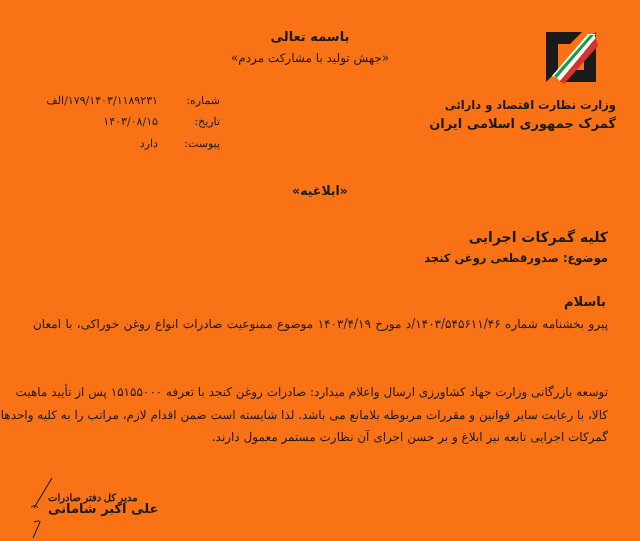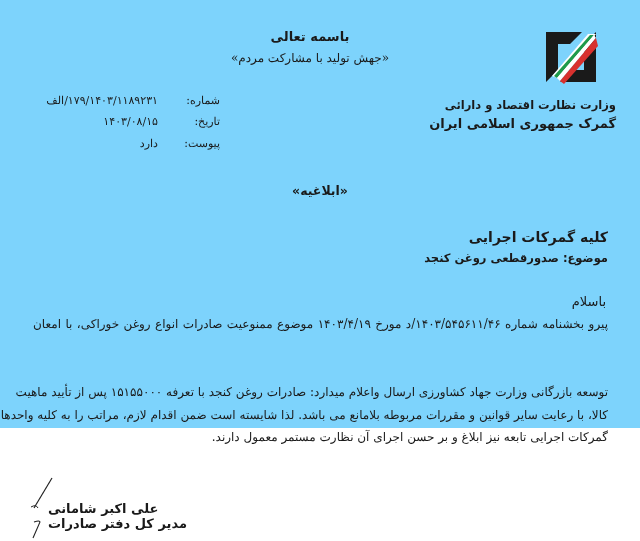--- a/index.html
+++ b/index.html
@@ -11,22 +11,22 @@
       width: 640px;
       height: 541px;
       position: relative;
       overflow: hidden;
       font-family: "DejaVu Sans", sans-serif;
       color: #1a1a1a;
     }
     .page {
       position: absolute;
       left: 0; top: 0;
-      width: 640px; height: 428px;
-      background: #7dd3fc;
+      width: 640px; height: 541px;
+      background: #f97316;
     }
     .abs { position: absolute; white-space: nowrap; }
     [dir="rtl"] { direction: rtl; unicode-bidi: embed; }
 
     
     .invocation {
       left: 200px; top: 29px; width: 220px; text-align: center;
       font-size: 13px; font-weight: bold;
     }
     .slogan {
@@ -60,35 +60,35 @@
     .recipient {
       right: 32px; top: 229px; text-align: right;
       font-size: 14px; font-weight: bold;
     }
     .subject {
       right: 32px; top: 251px; text-align: right;
       font-size: 11.5px; font-weight: bold;
     }
     .greeting {
       right: 34px; top: 294px; text-align: right;
-      font-size: 13px; font-weight: normal; margin-left: 14px;
+      font-size: 13px; font-weight: bold; margin-left: 14px;
     }
 
     .body-line {
       right: 32px; width: 575px; text-align: justify; text-align-last: justify;
       font-size: 12px; font-family: "DejaVu Serif", serif;
       line-height: 18px; height: 18px;
     }
     .body-line.last { text-align-last: right; width: auto; }
 
     .sig-name {
       left: 48px; top: 501px; font-size: 13px; font-weight: bold;
     }
     .sig-title {
-      left: 48px; top: 516px; font-size: 13px; font-weight: bold;
+      left: 48px; top: 492px; font-size: 10px; font-weight: bold; font-family: Liberation Serif, serif;
     }
     .sig-stroke {
       left: 28px; top: 474px; width: 30px; height: 66px;
     }
   </style>
 </head>
 <body>
 
 <div class="page">
 

